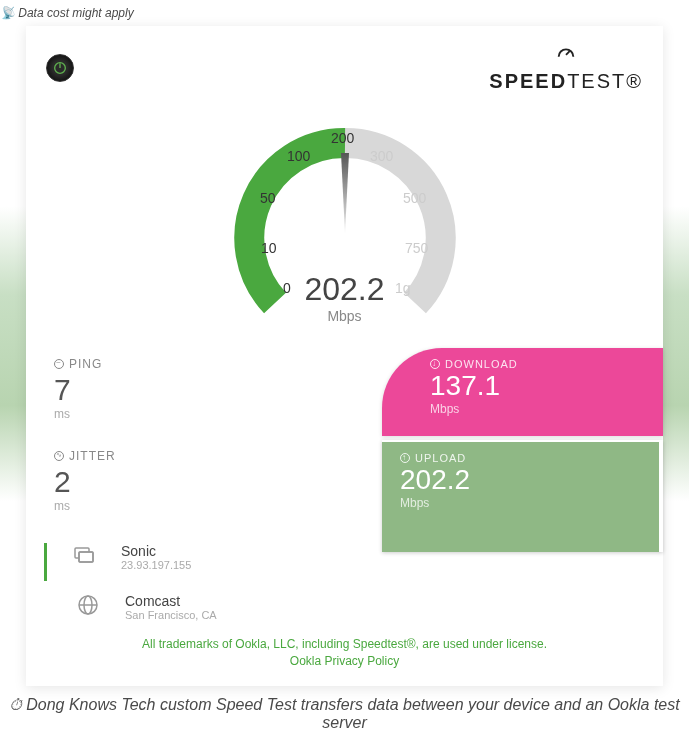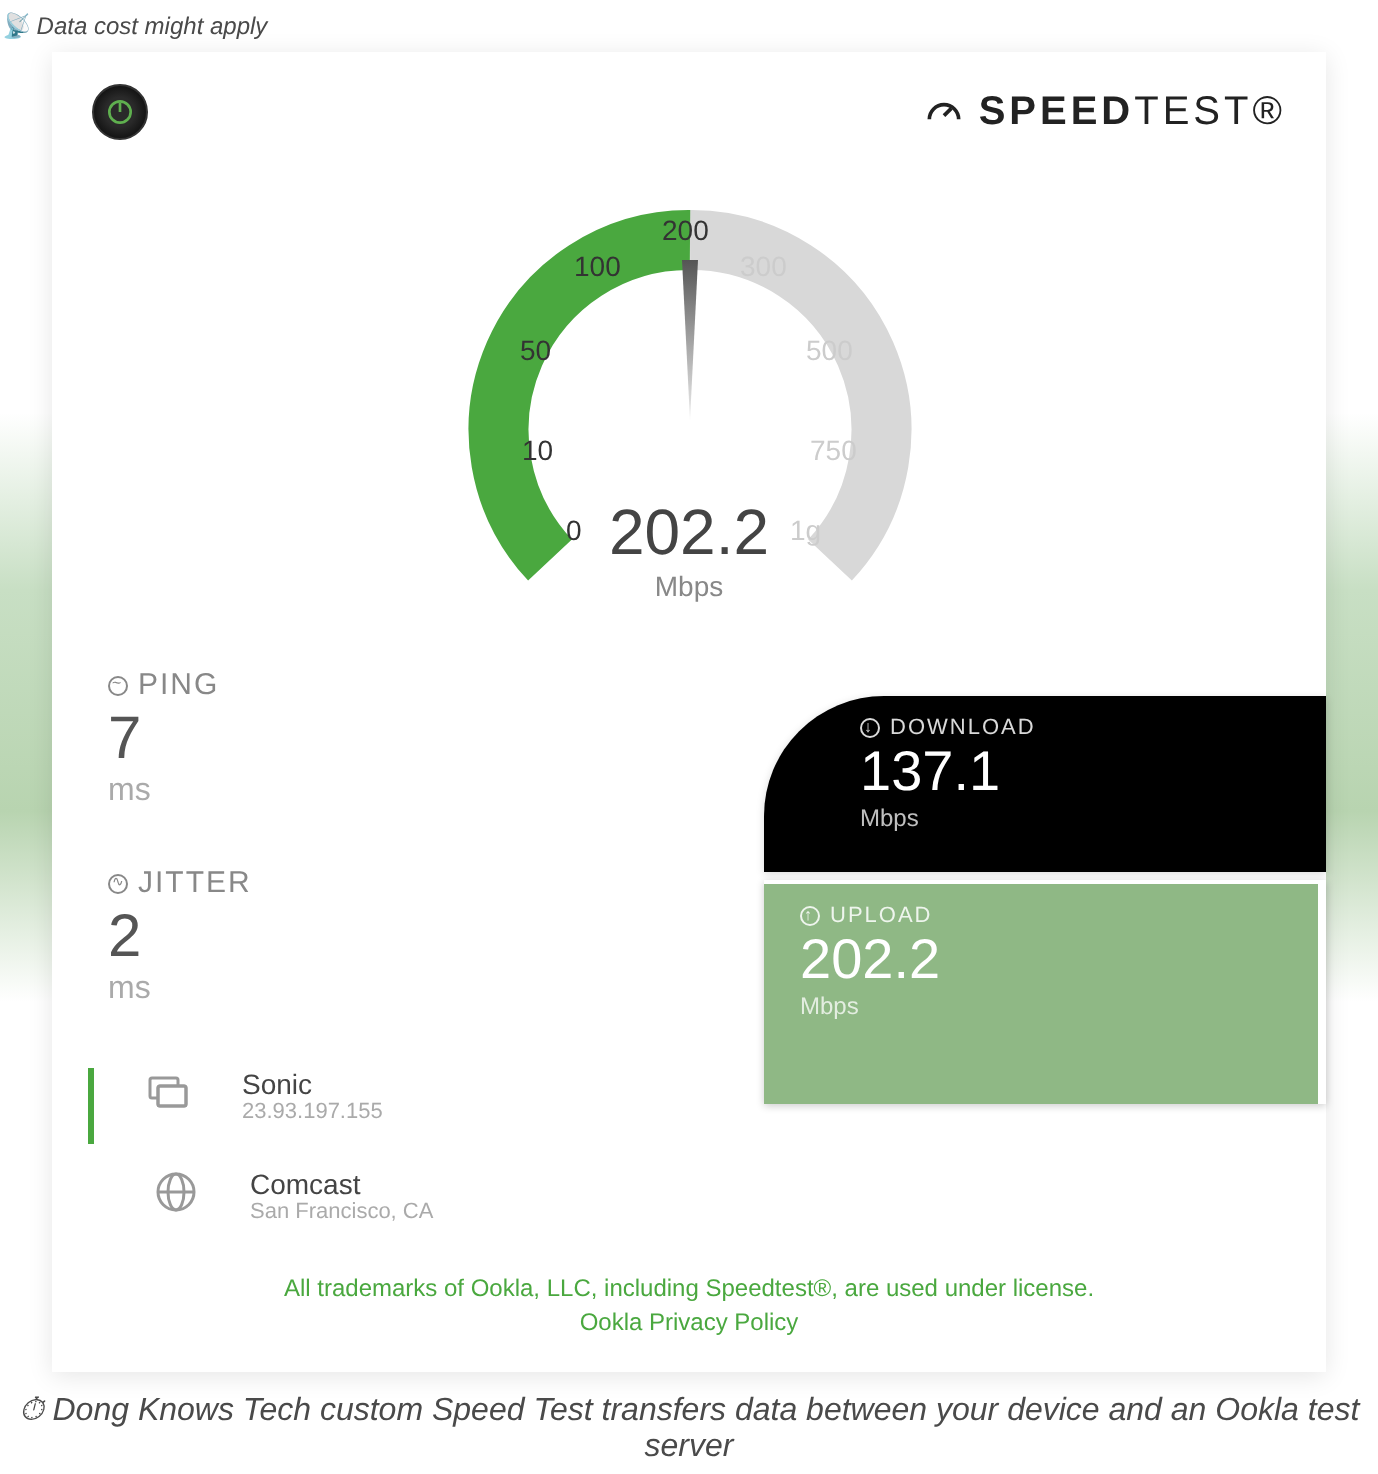--- a/index.html
+++ b/index.html
@@ -44,20 +44,21 @@
 }
 .power-btn svg { width: 16px; height: 16px; }
 .brand {
   display: flex;
   align-items: center;
   gap: 6px;
   font-size: 20px;
   letter-spacing: 2px;
   color: #222;
   font-weight: 300;
+  flex-direction: column;
 }
 .brand b { font-weight: 600; }
 .gauge-area {
   position: relative;
   height: 250px;
   display: flex;
   justify-content: center;
   align-items: flex-start;
   padding-top: 10px;
 }
@@ -86,47 +87,47 @@
 }
 .stats-row {
   display: flex;
   padding: 0 18px;
 }
 .stat-col {
   flex: 1;
   padding: 14px 10px;
 }
 .stat-label {
-  font-size: 15px;
+  font-size: 12px;
   letter-spacing: 1px;
   color: #888;
   display: flex;
   align-items: center;
   gap: 5px;
 }
 .stat-value {
   font-size: 30px;
   color: #555;
   font-weight: 300;
   margin-top: 2px;
 }
 .stat-unit {
-  font-size: 16px;
+  font-size: 12px;
   color: #aaa;
 }
 .dl-box, .ul-box {
   position: absolute;
   right: 0;
   left: 356px;
   padding: 10px 18px;
 }
 .dl-box {
   top: 322px;
   height: 88px;
-  background: #000000;
+  background: #ec4899;
   border-top-left-radius: 60px;
   box-shadow: 0 1px 4px rgba(0,0,0,0.15);
 }
 .ul-box {
   top: 414px;
   height: 112px;
   background: #8fb885;
   border-top: 2px solid #fff;
   box-shadow: 0 1px 4px rgba(0,0,0,0.2);
   border-right: 4px solid #fff;

